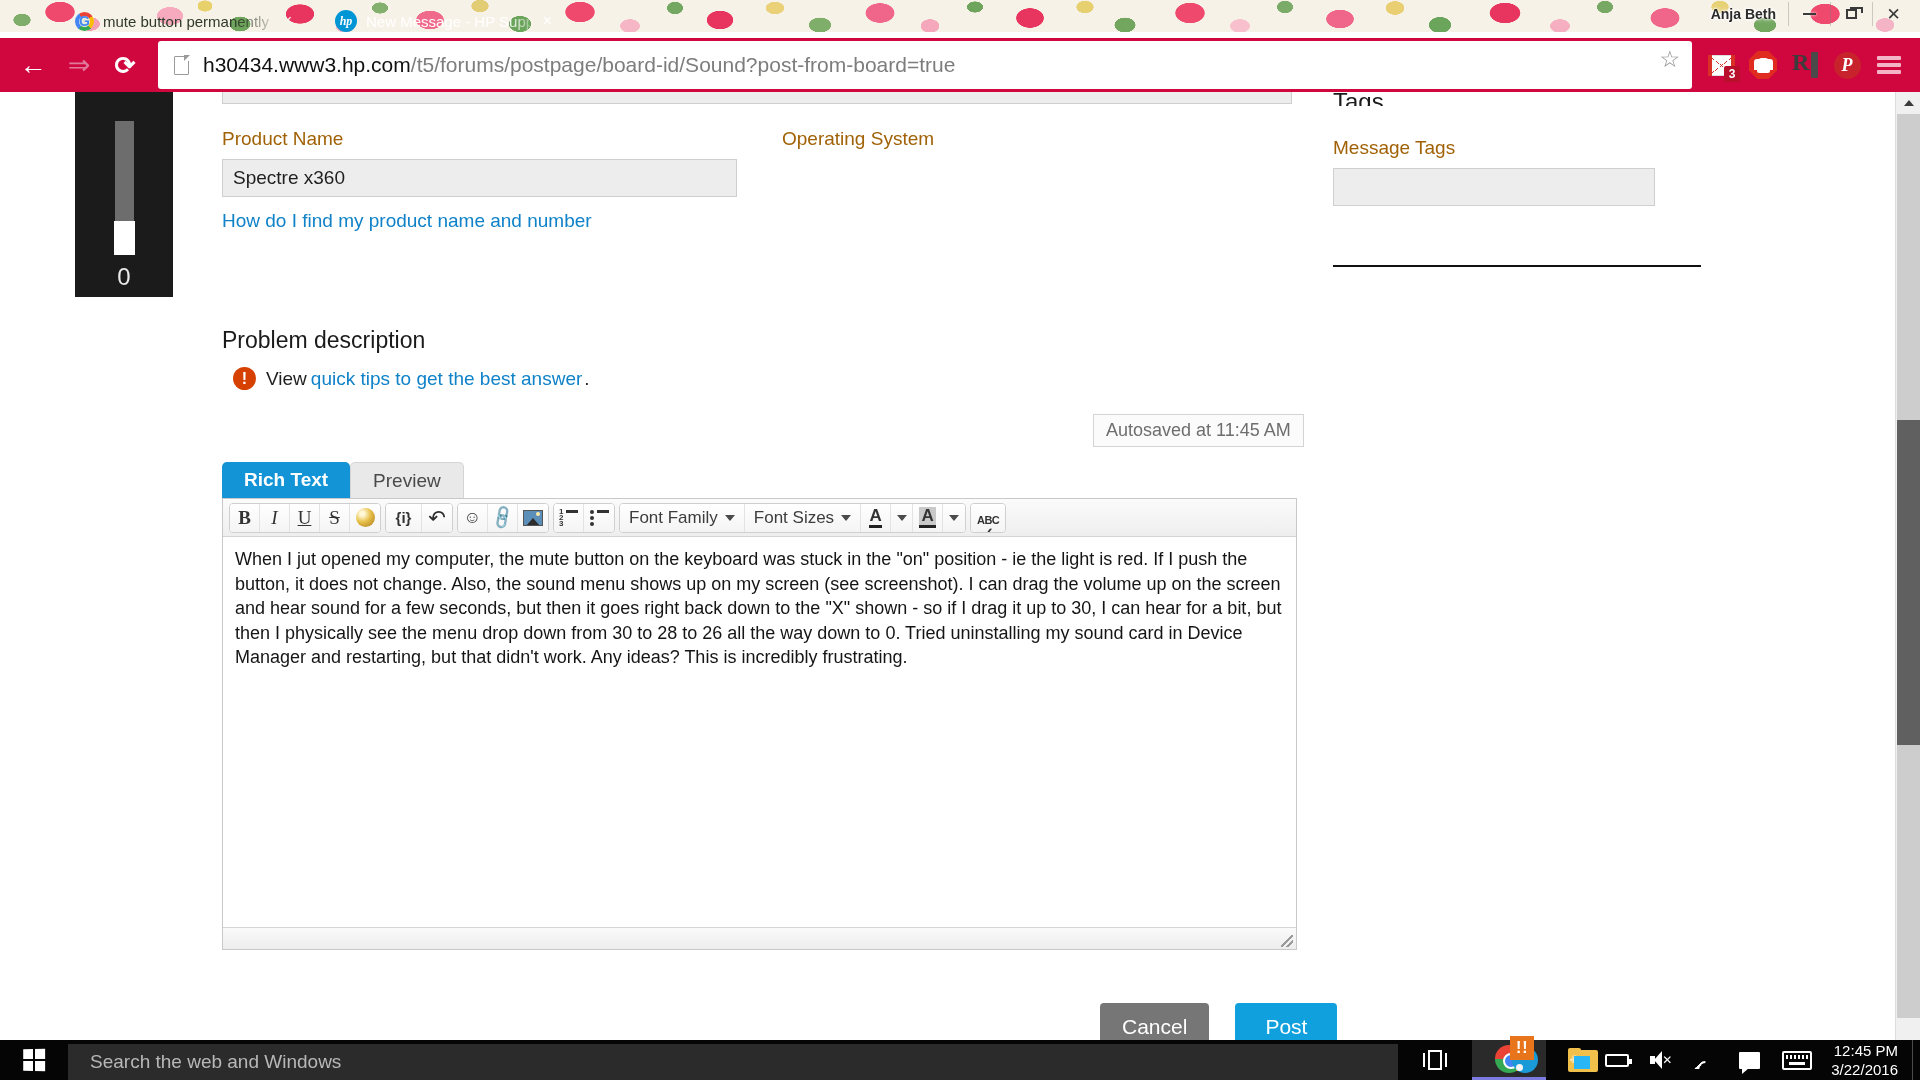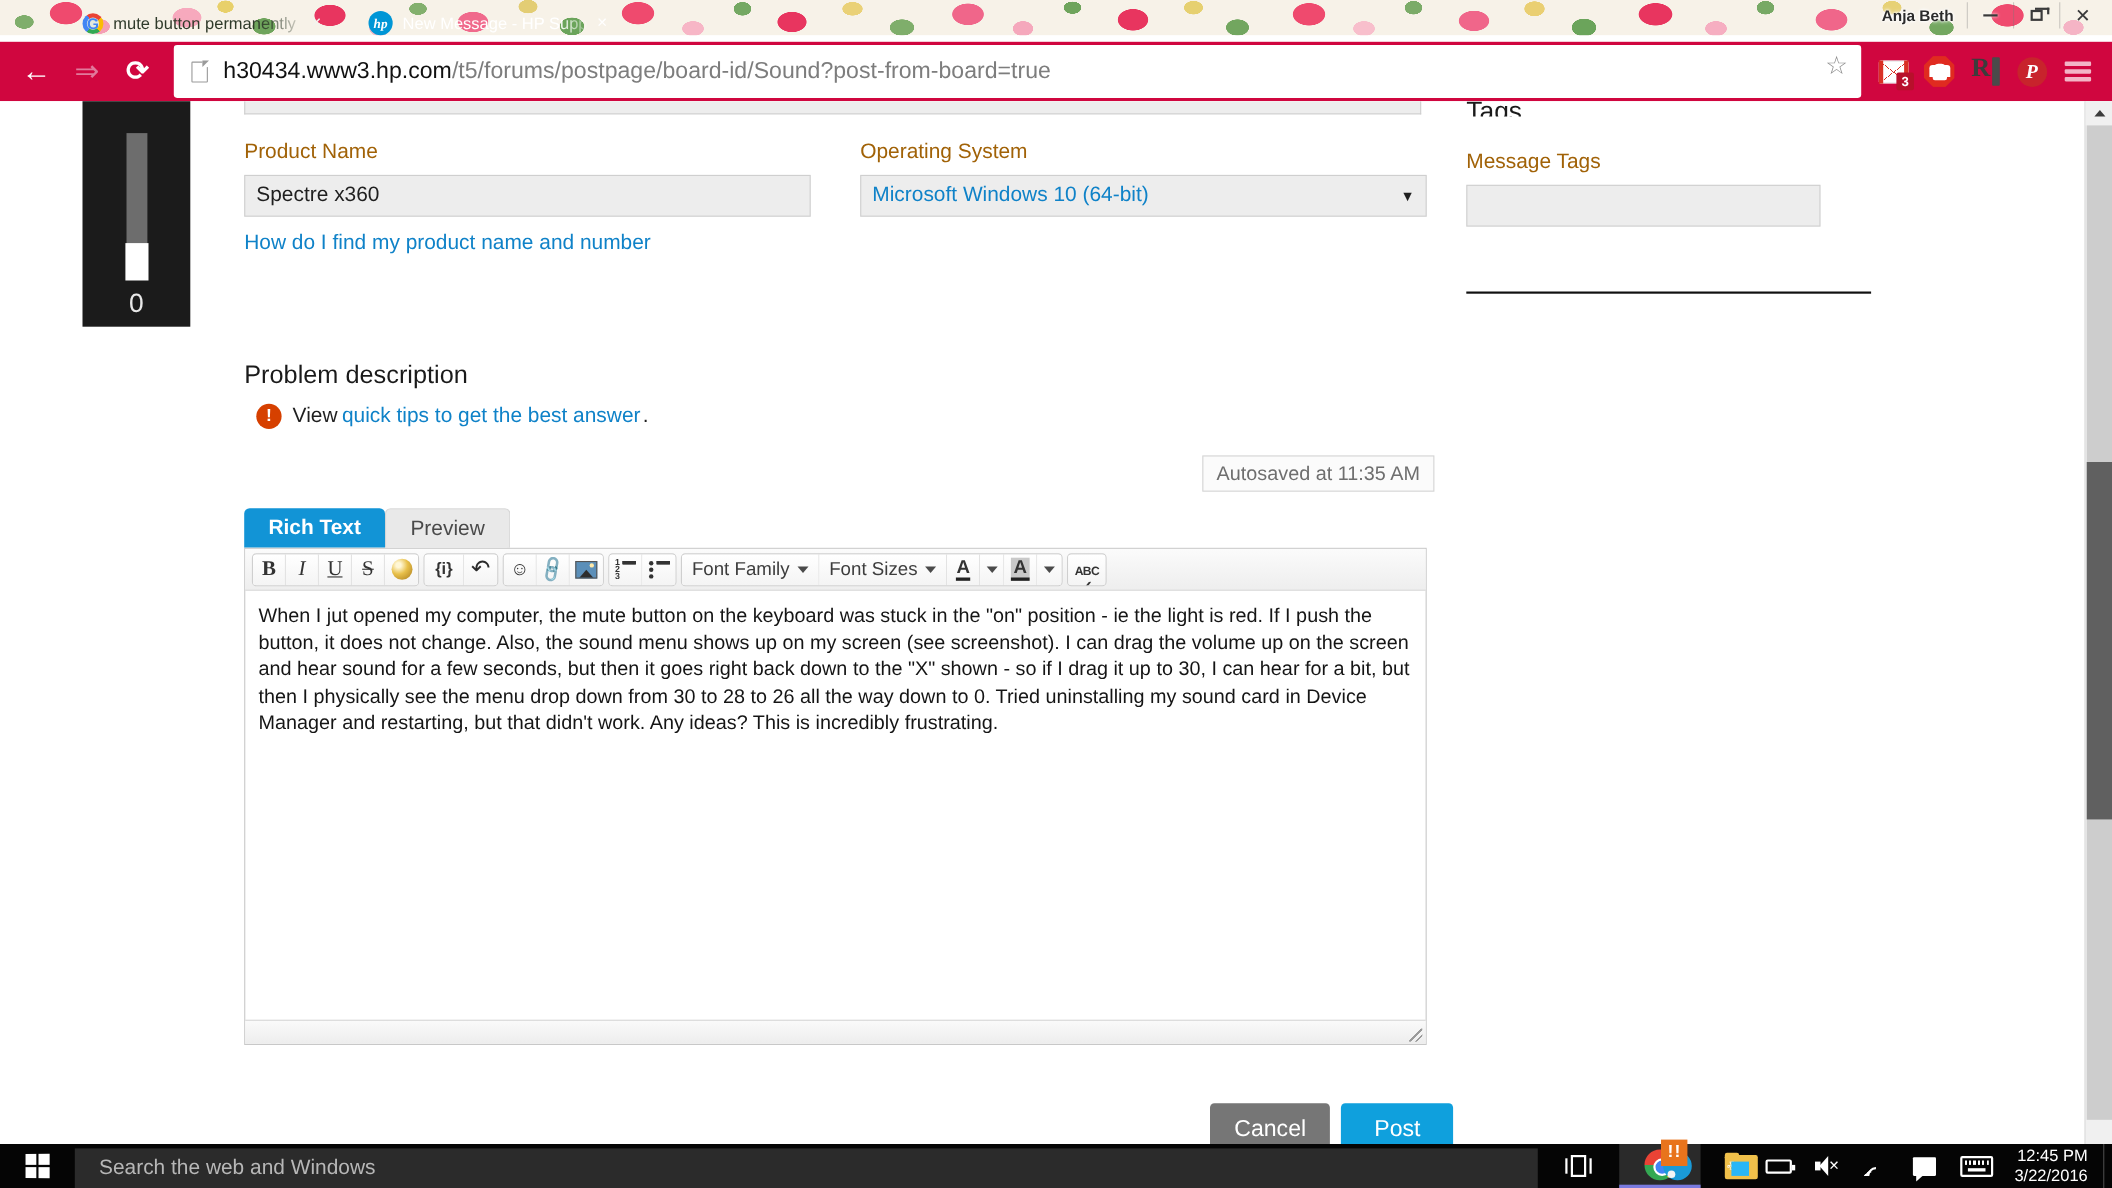--- a/index.html
+++ b/index.html
@@ -491,44 +491,40 @@
         <div class="partial-field-top"></div>
 
         <div style="position:absolute;left:222px;top:36px;width:520px;">
           <div class="label">Product Name</div>
           <div class="field" style="margin-top:9px;width:515px;">Spectre x360</div>
           <a class="link" style="display:inline-block;margin-top:13px;font-size:19px;">How do I find my product name and number</a>
         </div>
 
         <div style="position:absolute;left:782px;top:36px;width:515px;">
           <div class="label">Operating System</div>
-          <div class="field" style="margin-top:9px;width:515px;">
-            <span style="color:#0f82c8;">Microsoft Windows 10 (64-bit)</span>
-            <span class="sel-arrow">▼</span>
-          </div>
         </div>
 
         <div style="position:absolute;left:1333px;top:-4px;width:350px;">
           <div style="font-size:24px;color:#1a1a1a;height:18px;overflow:hidden;">Tags</div>
           <div class="label" style="margin-top:31px;">Message Tags</div>
           <div class="field" style="margin-top:9px;width:322px;"></div>
           <div class="hr-rule" style="margin-top:59px;width:368px;"></div>
         </div>
 
         <div style="position:absolute;left:222px;top:235px;">
           <div class="sectitle">Problem description</div>
           <div style="display:flex;align-items:center;gap:10px;margin-top:13px;margin-left:11px;font-size:19px;color:#1f1f1f;">
             <span class="warn-icon"></span>
             <span>View </span>
             <a class="link" style="margin-left:-6px;">quick tips to get the best answer</a>
             <span style="margin-left:-8px;">.</span>
           </div>
         </div>
 
-        <div class="autosave" style="position:absolute;left:1093px;top:322px;">Autosaved at 11:35 AM</div>
+        <div class="autosave" style="position:absolute;left:1093px;top:322px;">Autosaved at 11:45 AM</div>
 
         <div style="position:absolute;left:222px;top:370px;display:flex;align-items:flex-end;">
           <div class="ed-tab ed-tab-active">Rich Text</div>
           <div class="ed-tab ed-tab-inactive">Preview</div>
         </div>
 
         <div class="editor-box" style="position:absolute;left:222px;top:406px;width:1075px;height:452px;">
 
           <div class="ed-toolbar">
             <div class="grp">
@@ -621,21 +617,21 @@
             </div>
           </div>
 
           <div class="ed-body" style="height:390px;">When I jut opened my computer, the mute button on the keyboard was stuck in the "on" position - ie the light is red. If I push the button, it does not change. Also, the sound menu shows up on my screen (see screenshot). I can drag the volume up on the screen and hear sound for a few seconds, but then it goes right back down to the "X" shown - so if I drag it up to 30, I can hear for a bit, but then I physically see the menu drop down from 30 to 28 to 26 all the way down to 0. Tried uninstalling my sound card in Device Manager and restarting, but that didn't work. Any ideas? This is incredibly frustrating.</div>
 
           <div class="ed-footer">
             <span class="resize-grip"></span>
           </div>
         </div>
 
-        <div style="position:absolute;left:1100px;top:911px;display:flex;gap:10px;">
+        <div style="position:absolute;left:1100px;top:911px;display:flex;gap:26px;">
           <div class="btn btn-cancel">Cancel</div>
           <div class="btn btn-post" style="padding:0 30px;">Post</div>
         </div>
 
       </div>
     </div>
 
     <div class="scrollbar">
       <div class="sb-track-top"></div>
       <div class="sb-track-bot"></div>

